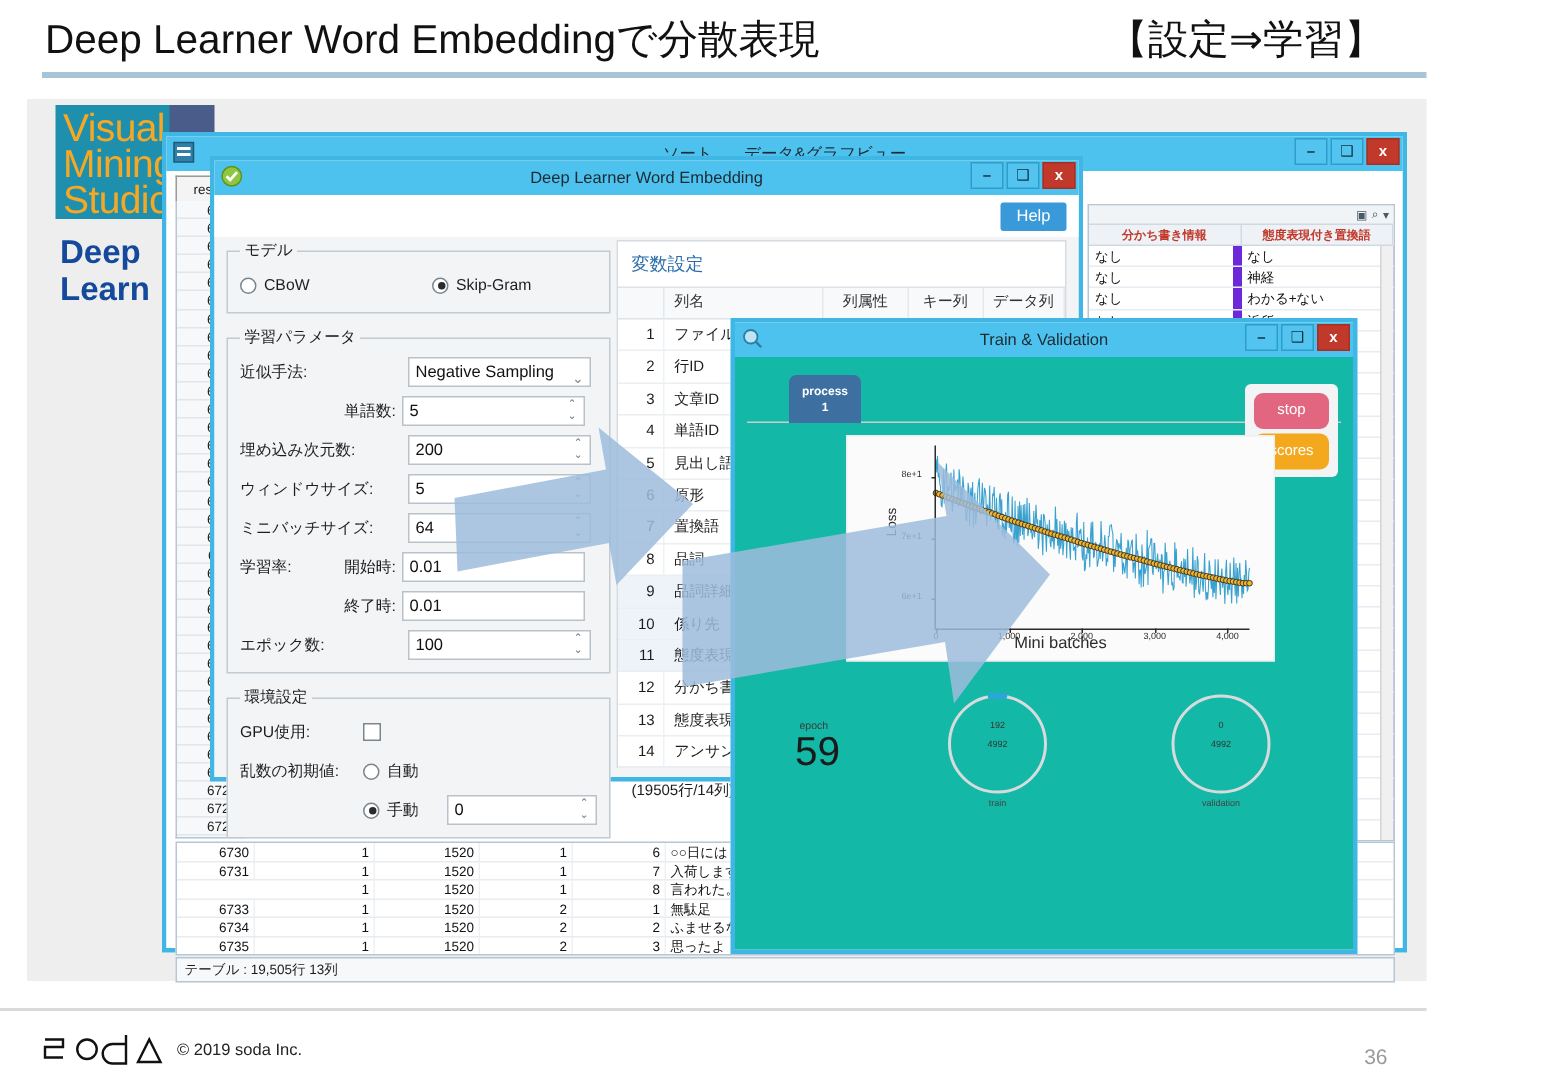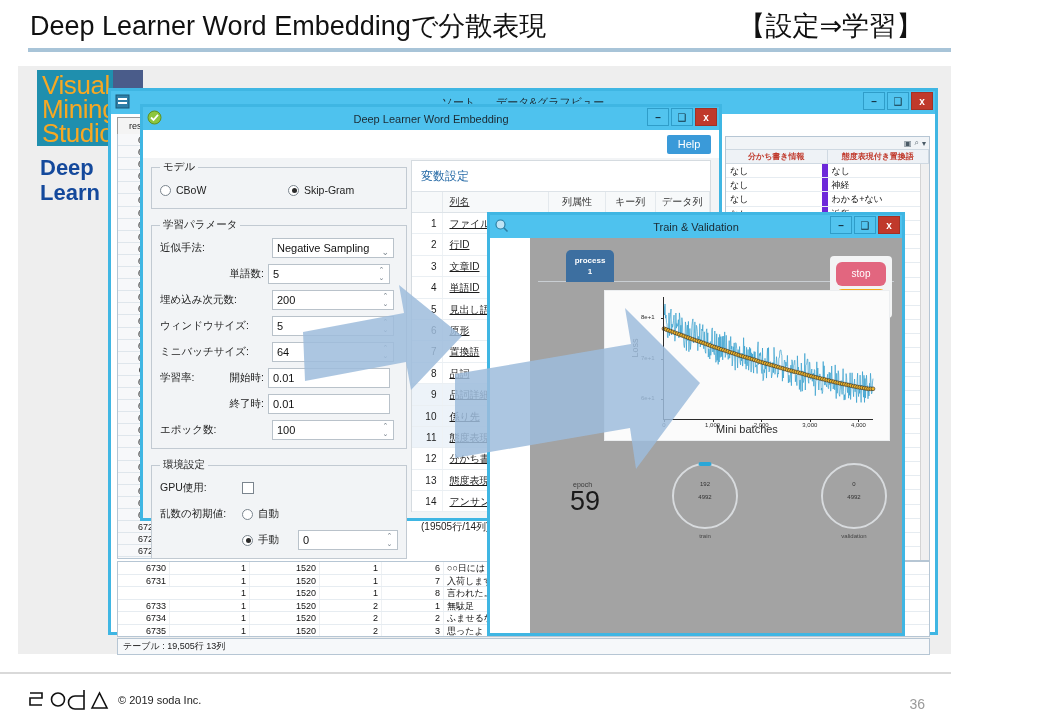--- a/index.html
+++ b/index.html
@@ -206,29 +206,29 @@
 
   
   #varset-title { font-size: 12px; color: #2a6da8; padding: 7px 0 6px 9px; }
   #varset-grid { border-top: 1px solid #dde3e8; }
   .vs-head { display: flex; height: 21px; background: #f7f9fa; border-bottom: 1px solid #dde3e8; }
   .vs-head div { font-size: 10px; color: #333; line-height: 20px; border-right: 1px solid #e4e9ed; }
   .vs-row { display: flex; height: 21.4px; border-bottom: 1px solid #eaeff3; }
   .vs-row.alt { background: #edf3f9; }
   .vs-row div { font-size: 10px; color: #1d1d1d; line-height: 21px; border-right: 1px solid #eef2f5; }
   .vs-c0 { width: 34px; text-align: right; padding-right: 6px; }
-  .vs-c1 { width: 116px; padding-left: 6px; white-space: nowrap; overflow: hidden; text-decoration: underline; }
+  .vs-c1 { width: 116px; padding-left: 6px; white-space: nowrap; overflow: hidden; }
   .vs-c2 { width: 62px; text-align: center; }
   .vs-c3 { width: 55px; text-align: center; }
   .vs-c4 { width: 60px; text-align: center; }
   #varset-foot { font-size: 10px; color: #1d1d1d; padding: 8px 0 0 9px; }
 
   
   #win-tv { left: 487px; top: 212px; width: 418px; height: 424px; }
-  #tv-body { position: absolute; left: 0; top: 23px; right: 0; bottom: 0; background: #a3a3a3; margin-left: 40px; }
+  #tv-body { position: absolute; left: 0; top: 23px; right: 0; bottom: 0; background: #14b8a6; }
   #process-tab {
     position: absolute; left: 36px; top: 12px; width: 48px; height: 32px;
     background: #3d6fa0; border-radius: 5px 5px 0 0;
     color: #fff; font-size: 8px; font-weight: bold; text-align: center;
     line-height: 11px; padding-top: 5px;
   }
   #tab-rule { position: absolute; left: 8px; right: 8px; top: 43px; height: 1px; background: #c9ced3; }
   #btn-stack {
     position: absolute; right: 10px; top: 18px; width: 62px; height: 62px;
     background: #f3f4f5; border-radius: 4px;

